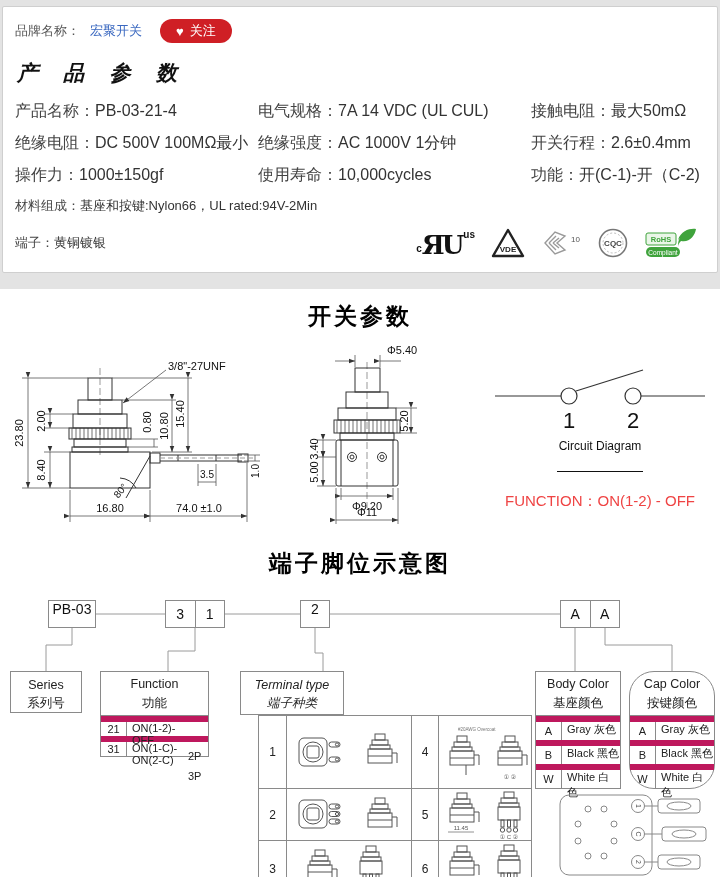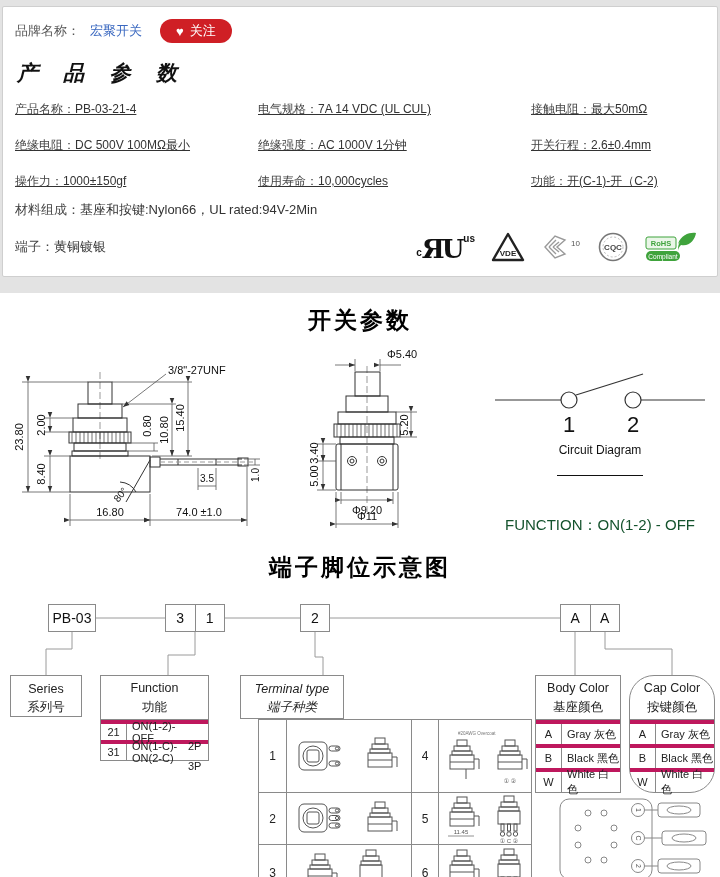--- a/index.html
+++ b/index.html
@@ -10,21 +10,21 @@
   .top-wrap { background:#e3e3e3; padding:6px 2px 16px; }
   .card { background:#fff; border:1px solid #cfcfcf; border-radius:2px; padding:12px 12px 12px; }
   .brand-row { display:flex; align-items:center; gap:10px; font-size:13px; }
   .brand-label { color:#555; }
   .brand-link { color:#3a68c0; text-decoration:none; cursor:pointer; }
   .follow-btn { margin-left:8px; background:#cf1f25; color:#fff; border:none; border-radius:13px;
     height:24px; padding:0 16px; font-size:13px; display:flex; align-items:center; gap:6px; cursor:pointer;
     font-family:"Liberation Sans", sans-serif; }
   .params-title { font-family:"DejaVu Serif", serif; font-style:italic; font-weight:bold;
     font-size:21px; color:#111; letter-spacing:9px; margin:16px 0 14px 2px; }
-  .params-grid { display:grid; grid-template-columns:243px 273px auto; row-gap:19px; font-size:12px;text-decoration:underline; }
+  .params-grid { display:grid; grid-template-columns:243px 273px auto; row-gap:11px; font-size:16px; }
   .p-item { white-space:nowrap; }
   .p-label { color:#444; }
   .material-row { margin-top:11px; font-size:13px; }
   .terminal-row { margin-top:11px; display:flex; justify-content:space-between; align-items:center; font-size:13px; }
 
   
   .certs { display:flex; align-items:center; gap:16px; padding-right:8px; }
   .cert-ul { display:flex; align-items:flex-end; color:#111; }
   .ul-c { font-size:10px; font-weight:bold; line-height:1; margin-bottom:2px; }
   .ul-m { font-family:"DejaVu Serif", serif; font-weight:900; font-size:26px; line-height:0.8; letter-spacing:-3px; }
@@ -35,34 +35,34 @@
 
   
   .drawings { display:flex; justify-content:space-between; padding:4px 6px 0 2px; height:200px; }
   svg text { font-family:"Liberation Sans", sans-serif; }
   .dim { font-size:11px; fill:#111; }
   .dim-s { font-size:10px; fill:#111; }
   .tline { stroke:#333; fill:none; }
   .dline { stroke:#555; fill:none; }
   .circuit-col { width:228px; padding-top:14px; text-align:center; }
   .circuit-caption { display:inline-block; font-size:12px; color:#111; border-bottom:1px solid #111; padding:0 2px 18px; margin-top:2px; }
-  .function-text { margin-top:40px; font-size:15px; color:#14532d; white-space:nowrap; }
+  .function-text { margin-top:20px; font-size:15px; color:#ef4444; white-space:nowrap; }
 
   
   .coding-canvas { position:relative; width:720px; height:342px; font-size:13px; }
   .conn { position:absolute; left:0; top:0; }
-  .cbox { position:absolute; border:1px solid #8a8a8a; background:#fff; display:flex; align-items:center;
+  .cbox { position:absolute; border:1px solid #8a8a8a; background:#fff; display:flex; 
     justify-content:center; font-size:14px; color:#111; }
   .cbox .half { flex:1; display:flex; align-items:center; justify-content:center; height:100%; }
   .cbox .half:first-child { border-right:1px solid #8a8a8a; }
   .xbox { position:absolute; border:1px solid #8a8a8a; background:#fff; color:#222; }
   .hdr2 { height:44px; display:flex; flex-direction:column; align-items:center; justify-content:center;
     font-size:12.5px; line-height:1.45; border-bottom:1px solid #8a8a8a; }
   .hdr2.noline { border-bottom:none; }
-  .trow { display:flex; border-top:4px solid #be185d; font-size:11px; align-items:center; }
+  .trow { display:flex; border-top:6px solid #be185d; font-size:11px; align-items:flex-start; }
   .trow:first-of-type { border-top:none; }
   .trow .c-code { width:26px; text-align:center; border-right:1px solid #8a8a8a; align-self:stretch;
     display:flex; align-items:center; justify-content:center; }
   .trow .c-desc { flex:1; padding-left:5px; }
   .trow .c-pole { width:20px; text-align:left;margin-top:28px; }
   .tgrid { position:absolute; display:grid; grid-template-columns:27px 125px 27px 93px; grid-template-rows:72px 52px 56px;
     border:1px solid #8a8a8a; background:#fff; }
   .tgrid > div { border-left:1px solid #8a8a8a; border-top:1px solid #8a8a8a; display:flex;
     align-items:center; justify-content:center; font-size:12px; color:#222; }
   .tgrid > div:nth-child(-n+4) { border-top:none; }

